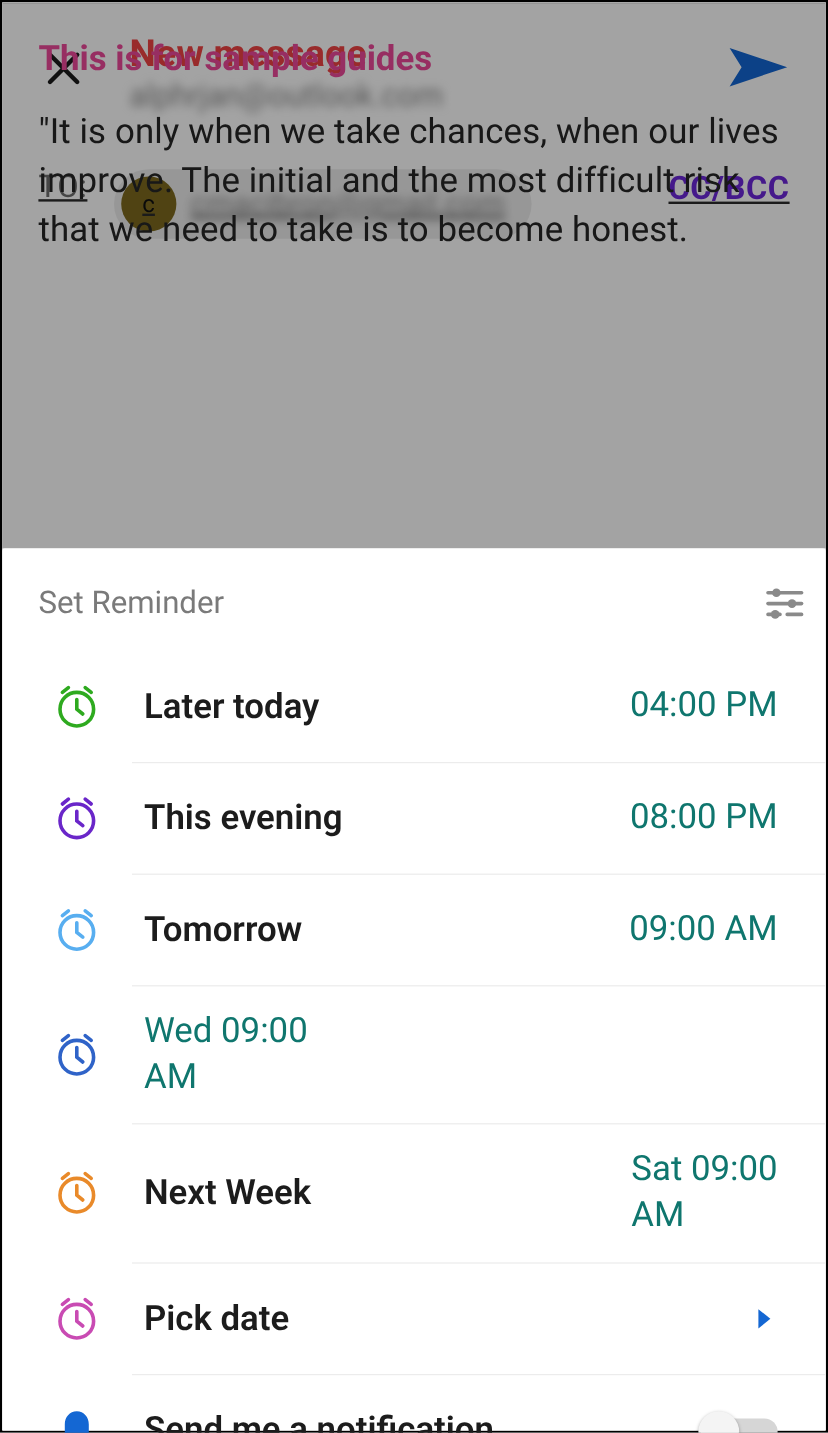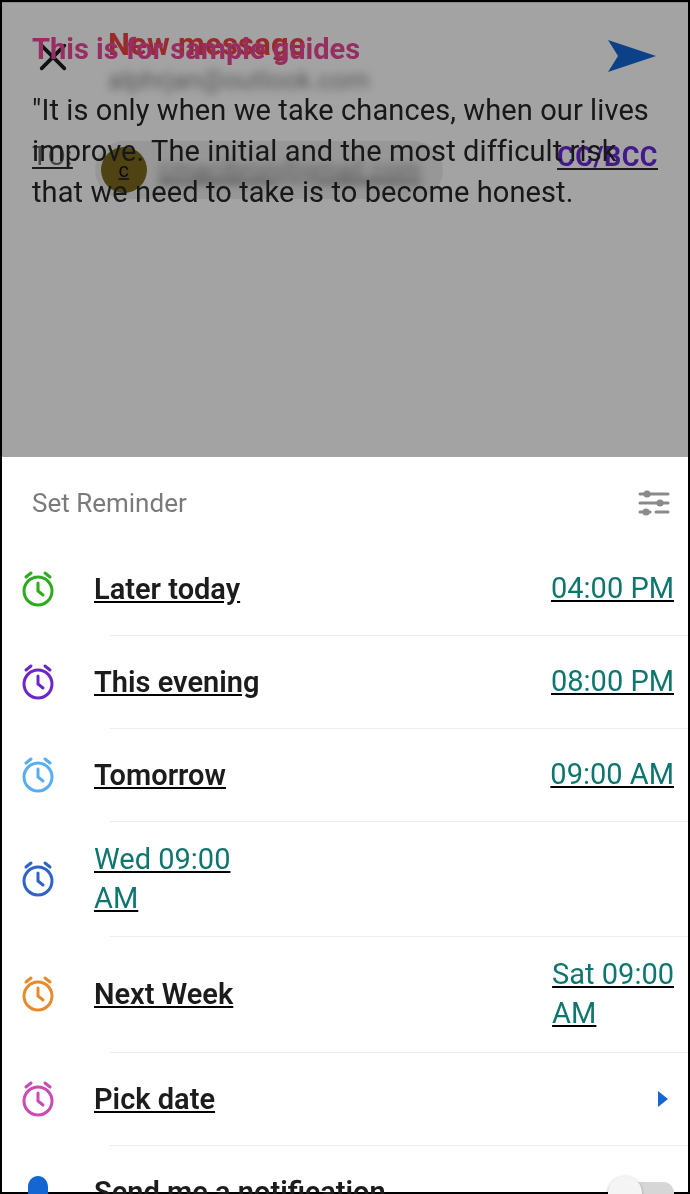--- a/index.html
+++ b/index.html
@@ -21,21 +21,21 @@
     .ccbcc { margin-left: auto; font-size: 27px; font-weight: 700; color: #6d28d9; letter-spacing: 0.5px; }
     .divider { height: 1px; background: #d9d9d9; width: 100%; }
     .subject { font-size: 29px; font-weight: 700; color: #ec4899; margin-top: 30px; }
     .body-text { font-size: 29px; color: #262626; line-height: 1.42; margin-top: 24px; letter-spacing: 0.1px; }
     .dimmer { position: absolute; top: 0; left: 0; right: 0; height: 455px; background: rgba(0,0,0,0.36); }
     .sheet { position: absolute; left: 0; right: 0; top: 455px; bottom: 0; background: #fff; border-radius: 2px 2px 0 0; padding-top: 28px; }
     .sheet-header { display: flex; align-items: center; justify-content: space-between; padding: 0 16px 22px 30px; }
     .sheet-title { font-size: 26px; color: #7a7a7a; }
     .tune { width: 36px; height: 36px; display: inline-flex; align-items: center; justify-content: center; }
     .list { padding: 0 0 0 0; }
-    .row { display: flex; align-items: center; padding: 18px 14px; min-height: 92px; text-decoration: underline; }
+    .row { display: flex; align-items: center; padding: 18px 40px; min-height: 92px; }
     
     .row { border: none; }
     .row-line { height: 1px; background: #ececec; margin-left: 108px; }
     .row-icon { width: 44px; height: 44px; display: inline-flex; align-items: center; justify-content: center; margin-right: 34px; flex-shrink: 0; }
     .row-label { font-size: 29px; color: #1c1c1c; flex: 1; font-weight: 600; }
     .row-time { font-size: 29px; color: #0f766e; text-align: left; white-space: pre-line; line-height: 1.35; max-width: 230px; }
     .chevron { width: 22px; height: 22px; display: inline-flex; align-items: center; justify-content: center; }
     .toggle { width: 64px; height: 32px; position: relative; }
     .toggle-track { position: absolute; top: 6px; left: 0; right: 0; height: 22px; border-radius: 12px; background: #d6d6d6; }
     .toggle-thumb { position: absolute; top: 0; left: -2px; width: 34px; height: 34px; border-radius: 50%; background: #f4f4f4; box-shadow: 0 1px 3px rgba(0,0,0,0.35); }

